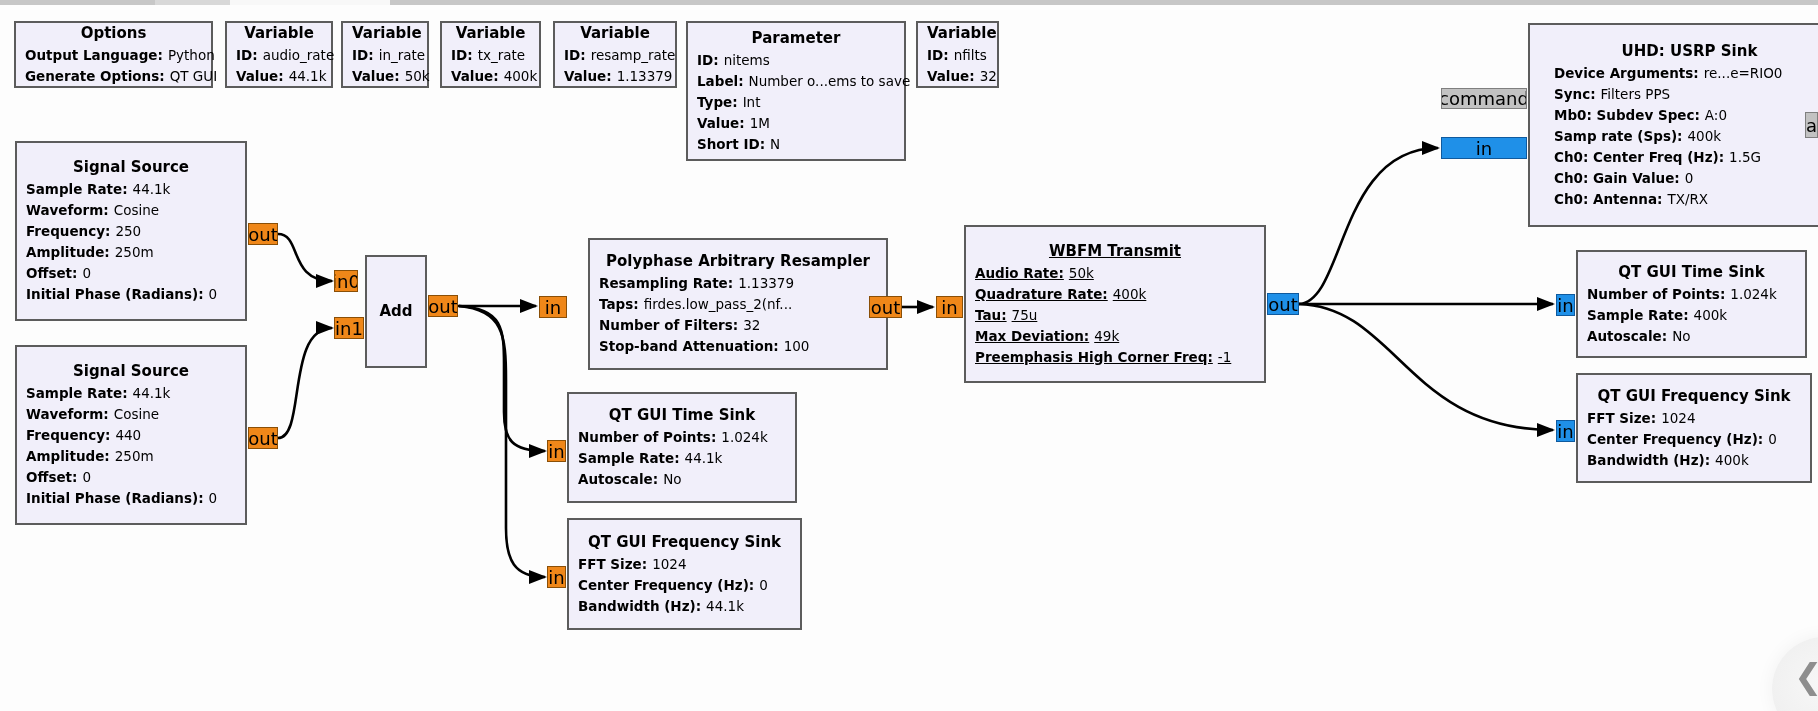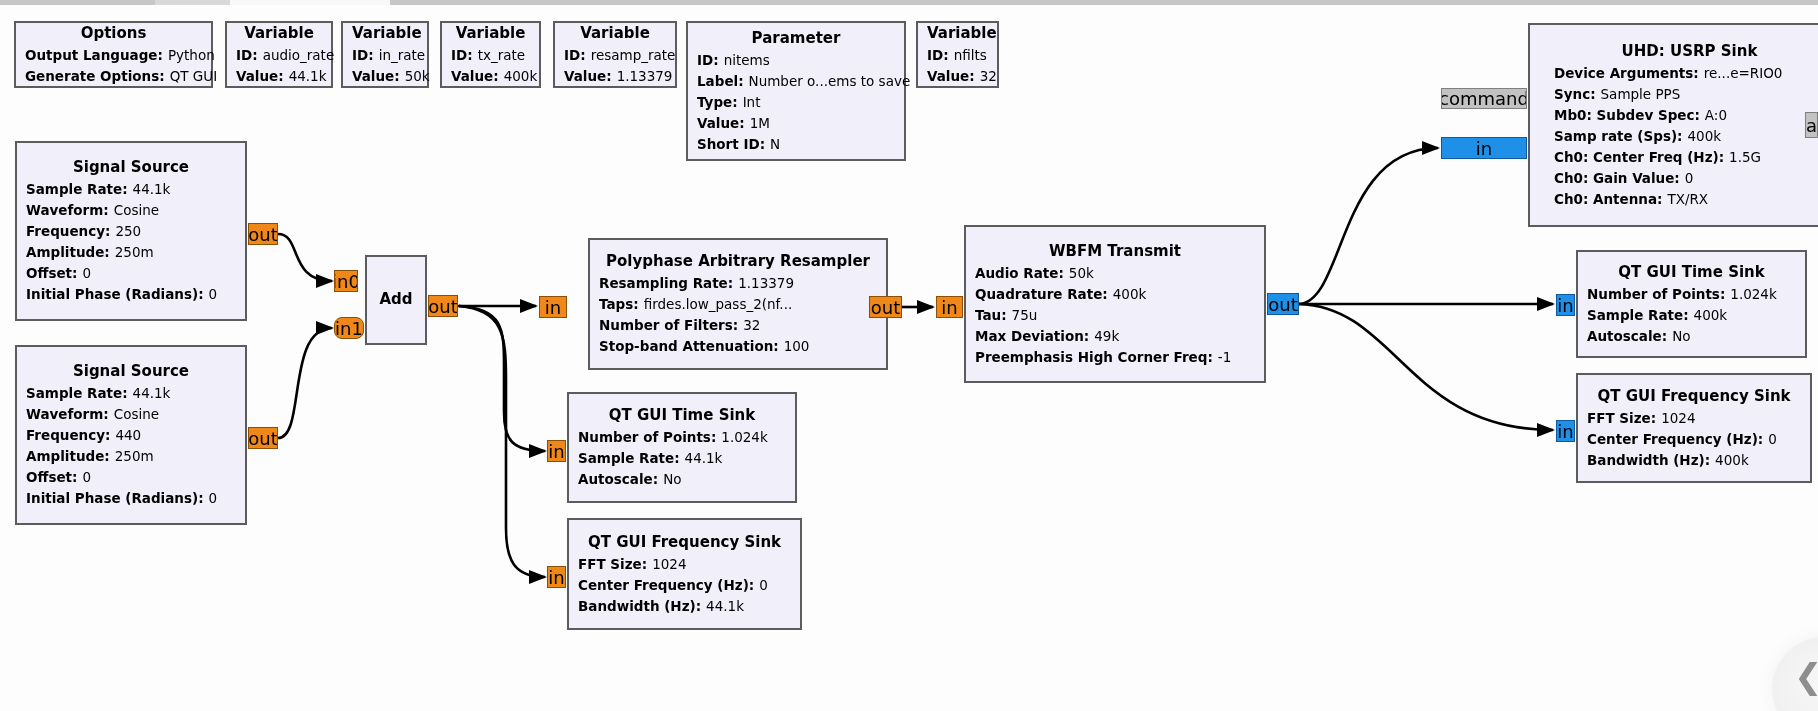--- a/index.html
+++ b/index.html
@@ -103,25 +103,25 @@
     <div class="block" style="left: 15px; top: 345px; width: 232px; height: 180px;">
       <div class="btitle">Signal Source</div>
       <div class="pline"><span class="plabel">Sample Rate:</span><span class="pvalue">44.1k</span></div>
       <div class="pline"><span class="plabel">Waveform:</span><span class="pvalue">Cosine</span></div>
       <div class="pline"><span class="plabel">Frequency:</span><span class="pvalue">440</span></div>
       <div class="pline"><span class="plabel">Amplitude:</span><span class="pvalue">250m</span></div>
       <div class="pline"><span class="plabel">Offset:</span><span class="pvalue">0</span></div>
       <div class="pline"><span class="plabel">Initial Phase (Radians):</span><span class="pvalue">0</span></div>
     </div>
     <div class="port float" style="left: 248px; top: 427px; width: 30px; height: 22px;">out</div>
-    <div class="block" style="left: 365px; top: 255px; width: 62px; height: 90px; justify-content: center;">
+    <div class="block" style="left: 365px; top: 255px; width: 62px; height: 113px; justify-content: center;">
       <div class="btitle">Add</div>
     </div>
     <div class="port float" style="left: 334px; top: 270px; width: 24px; height: 22px;">in0</div>
-    <div class="port float" style="left: 334px; top: 317px; width: 30px; height: 22px; border-radius: 8px;">in1</div>
+    <div class="port float" style="left: 334px; top: 317px; width: 30px; height: 22px;">in1</div>
     <div class="port float" style="left: 428px; top: 295px; width: 30px; height: 22px;">out</div>
     <div class="block" style="left: 588px; top: 238px; width: 300px; height: 132px;">
       <div class="btitle">Polyphase Arbitrary Resampler</div>
       <div class="pline"><span class="plabel">Resampling Rate:</span><span class="pvalue">1.13379</span></div>
       <div class="pline"><span class="plabel">Taps:</span><span class="pvalue">firdes.low_pass_2(nf...</span></div>
       <div class="pline"><span class="plabel">Number of Filters:</span><span class="pvalue">32</span></div>
       <div class="pline"><span class="plabel">Stop-band Attenuation:</span><span class="pvalue">100</span></div>
     </div>
     <div class="port float" style="left: 539px; top: 296px; width: 28px; height: 22px;">in</div>
     <div class="port float" style="left: 869px; top: 296px; width: 33px; height: 22px;">out</div>
@@ -132,34 +132,34 @@
       <div class="pline"><span class="plabel">Autoscale:</span><span class="pvalue">No</span></div>
     </div>
     <div class="port float" style="left: 547px; top: 440px; width: 19px; height: 22px;">in</div>
     <div class="block" style="left: 567px; top: 518px; width: 235px; height: 112px;">
       <div class="btitle">QT GUI Frequency Sink</div>
       <div class="pline"><span class="plabel">FFT Size:</span><span class="pvalue">1024</span></div>
       <div class="pline"><span class="plabel">Center Frequency (Hz):</span><span class="pvalue">0</span></div>
       <div class="pline"><span class="plabel">Bandwidth (Hz):</span><span class="pvalue">44.1k</span></div>
     </div>
     <div class="port float" style="left: 547px; top: 566px; width: 19px; height: 22px;">in</div>
-    <div class="block" style="left: 964px; top: 225px; width: 302px; height: 158px;">
+    <div class="block" style="left: 964px; top: 225px; width: 302px; height: 158px; text-decoration: underline;">
       <div class="btitle">WBFM Transmit</div>
       <div class="pline"><span class="plabel">Audio Rate:</span><span class="pvalue">50k</span></div>
       <div class="pline"><span class="plabel">Quadrature Rate:</span><span class="pvalue">400k</span></div>
       <div class="pline"><span class="plabel">Tau:</span><span class="pvalue">75u</span></div>
       <div class="pline"><span class="plabel">Max Deviation:</span><span class="pvalue">49k</span></div>
       <div class="pline"><span class="plabel">Preemphasis High Corner Freq:</span><span class="pvalue">-1</span></div>
     </div>
     <div class="port float" style="left: 936px; top: 296px; width: 27px; height: 22px;">in</div>
     <div class="port complex" style="left: 1267px; top: 293px; width: 32px; height: 22px;">out</div>
     <div class="block" style="left: 1528px; top: 23px; width: 308px; height: 204px; padding-left: 24px;">
       <div class="btitle">UHD: USRP Sink</div>
       <div class="pline"><span class="plabel">Device Arguments:</span><span class="pvalue">re...e=RIO0</span></div>
-      <div class="pline"><span class="plabel">Sync:</span><span class="pvalue">Sample PPS</span></div>
+      <div class="pline"><span class="plabel">Sync:</span><span class="pvalue">Filters PPS</span></div>
       <div class="pline"><span class="plabel">Mb0: Subdev Spec:</span><span class="pvalue">A:0</span></div>
       <div class="pline"><span class="plabel">Samp rate (Sps):</span><span class="pvalue">400k</span></div>
       <div class="pline"><span class="plabel">Ch0: Center Freq (Hz):</span><span class="pvalue">1.5G</span></div>
       <div class="pline"><span class="plabel">Ch0: Gain Value:</span><span class="pvalue">0</span></div>
       <div class="pline"><span class="plabel">Ch0: Antenna:</span><span class="pvalue">TX/RX</span></div>
     </div>
     <div class="port message" style="left: 1441px; top: 88px; width: 86px; height: 21px;">command</div>
     <div class="port complex" style="left: 1441px; top: 137px; width: 86px; height: 22px;">in</div>
     <div class="port message" style="left: 1805px; top: 112px; width: 13px; height: 26px;">a</div>
     <div class="block" style="left: 1576px; top: 250px; width: 231px; height: 108px;">

